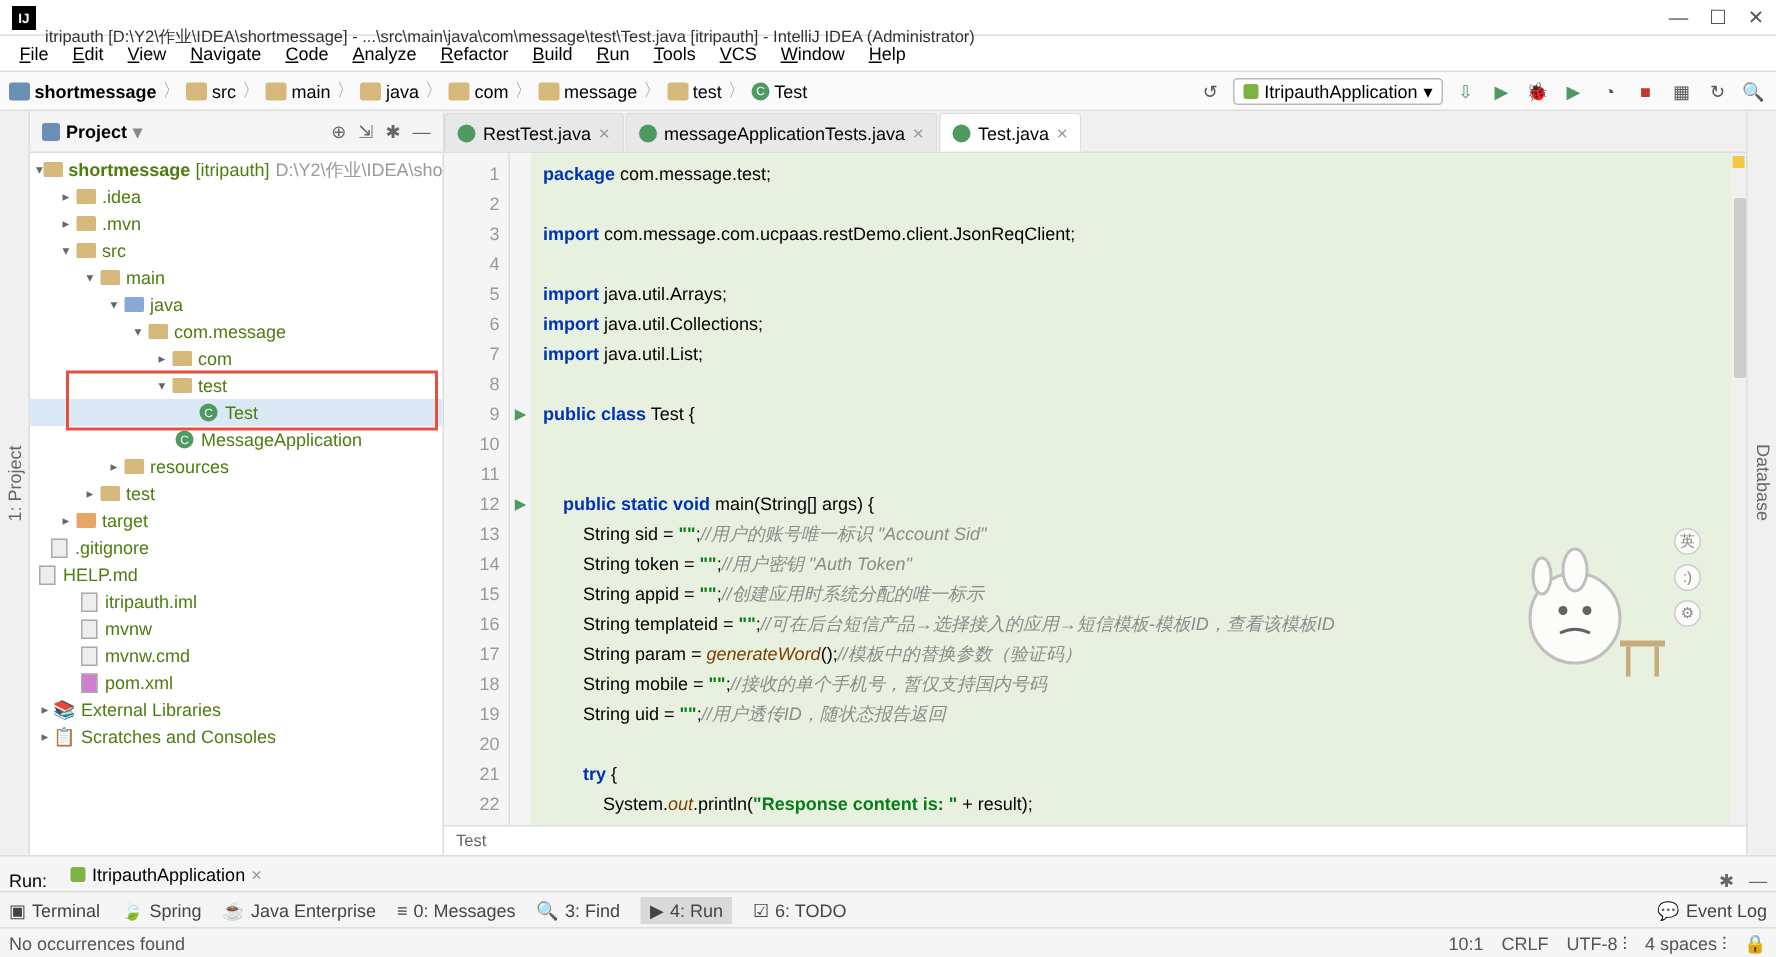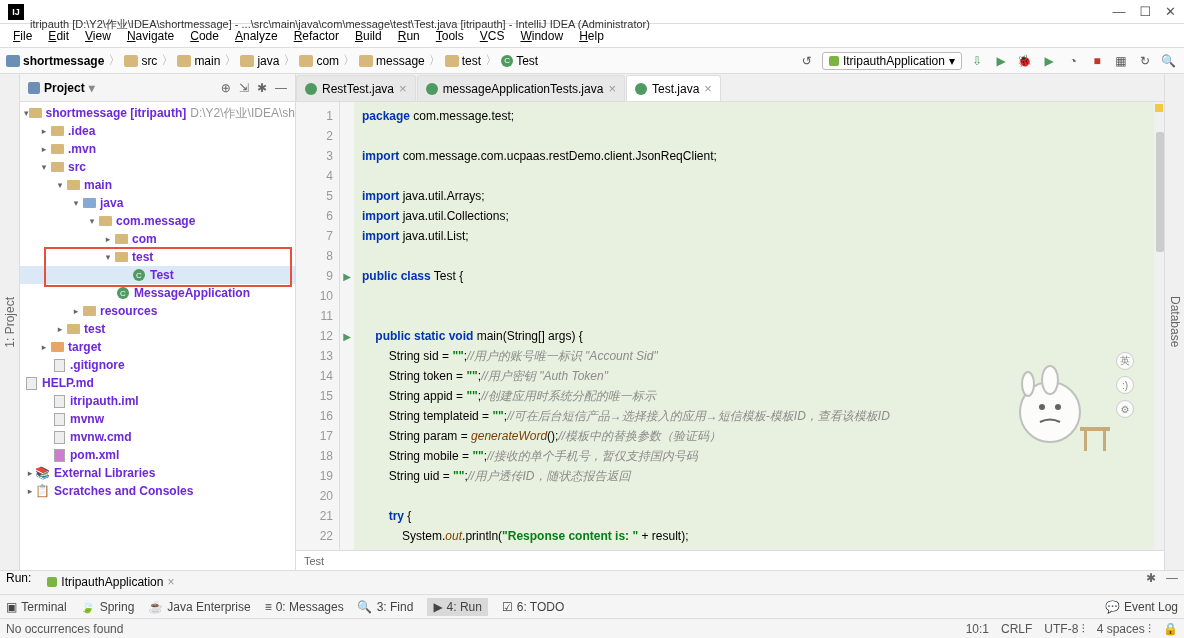--- a/index.html
+++ b/index.html
@@ -32,21 +32,21 @@
 
 .projpane { width:276px; border-right:1px solid #ddd; display:flex; flex-direction:column; }
 .projpane .hdr { height:28px; display:flex; align-items:center; padding:0 8px; border-bottom:1px solid #ddd; background:#f5f5f5; }
 .projpane .hdr .ttl { font-weight:bold; flex:1; display:flex; align-items:center; gap:4px; }
 .projpane .hdr .acts { display:flex; gap:8px; color:#666; }
 .projpane .hdr .acts span { cursor:pointer; }
 .tree { flex:1; overflow:auto; padding:2px 0; }
 .tree .node { display:flex; align-items:center; height:18px; padding-left:4px; white-space:nowrap; cursor:pointer; }
 .tree .node .arrow { width:12px; text-align:center; color:#666; font-size:9px; }
 .tree .node .ic { width:14px; height:14px; margin-right:4px; display:inline-flex; align-items:center; justify-content:center; }
-.tree .node .lbl { color:#6d28d9;font-weight:bold; }
+.tree .node .lbl { color:#4d7c0f; }
 .tree .node .path { color:#999; margin-left:4px; }
 .tree .node.sel { background:#dbe8f5; }
 .folder { background:#d6b87a; width:13px; height:10px; border-radius:1px; }
 .folder.blue { background:#87a9d6; }
 .folder.orange { background:#e8a566; }
 .cfile { width:12px; height:12px; border-radius:6px; background:#4e9a60; color:#fff; font-size:8px; display:flex; align-items:center; justify-content:center; }
 .cfile::after { content:"C"; }
 .file { width:11px; height:13px; background:#eee; border:1px solid #aaa; }
 .redbox { position:absolute; border:2px solid #e84f3c; pointer-events:none; }
 
@@ -66,21 +66,21 @@
 .lines div { height:20px; white-space:pre; }
 .kw { color:#0033b3; font-weight:bold;margin-top:12px; }
 .str { color:#067d17; font-weight:bold; }
 .cmt { color:#8c8c8c; font-style:italic; }
 .fn { color:#7a3e00; font-style:italic; }
 .breadc { height:20px; padding-left:8px; color:#666; border-top:1px solid #ddd; display:flex; align-items:center; font-size:11px; }
 .scrollstrip { position:absolute; right:0; top:0; width:10px; height:100%; background:#f0f0f0; }
 .scrollstrip .warn { position:absolute; top:2px; right:1px; width:8px; height:8px; background:#f5c842; }
 .scrollstrip .thumb { position:absolute; top:30px; right:0; width:8px; height:120px; background:#ccc; border-radius:2px; }
 
-.runbar { height:24px; display:flex; align-items:flex-start; border-top:1px solid #ddd; background:#f5f5f5; padding:0 6px; gap:8px; }
+.runbar { height:24px; display:flex; align-items:flex-end; border-top:1px solid #ddd; background:#f5f5f5; padding:0 6px; gap:8px; }
 .runbar .lbl { font-weight:normal; }
 .runbar .rtab { padding:0 8px; display:flex; align-items:center; gap:4px; height:22px; cursor:pointer; }
 .runbar .rtab .dot { width:10px; height:10px; background:#7cb342; border-radius:2px; }
 .runbar .racts { margin-left:auto; display:flex; gap:10px; color:#666; }
 .runbar .racts span { cursor:pointer; }
 
 .toolbar2 { height:24px; display:flex; align-items:center; border-top:1px solid #ddd; background:#f5f5f5; padding:0 6px; gap:14px; }
 .toolbar2 .titem { display:flex; align-items:center; gap:4px; cursor:pointer; color:#444; }
 .toolbar2 .titem.active { background:#d9d9d9; padding:2px 6px; }
 .toolbar2 .spacer { flex:1; }
@@ -297,21 +297,21 @@
           </span>
           <span class="lbl">test</span>
         </div>
       <div class="node" style="padding-left:18px">
           <span class="arrow">▸</span>
           <span class="ic">
             <span class="folder orange"></span>
           </span>
           <span class="lbl">target</span>
         </div>
-      <div class="node" style="padding-left:32px">
+      <div class="node" style="padding-left:12px">
           <span class="ic">
             <span class="file"></span>
           </span>
           <span class="lbl">.gitignore</span>
         </div>
       <div class="node" style="">
           <span class="ic">
             <span class="file"></span>
           </span>
           <span class="lbl">HELP.md</span>

